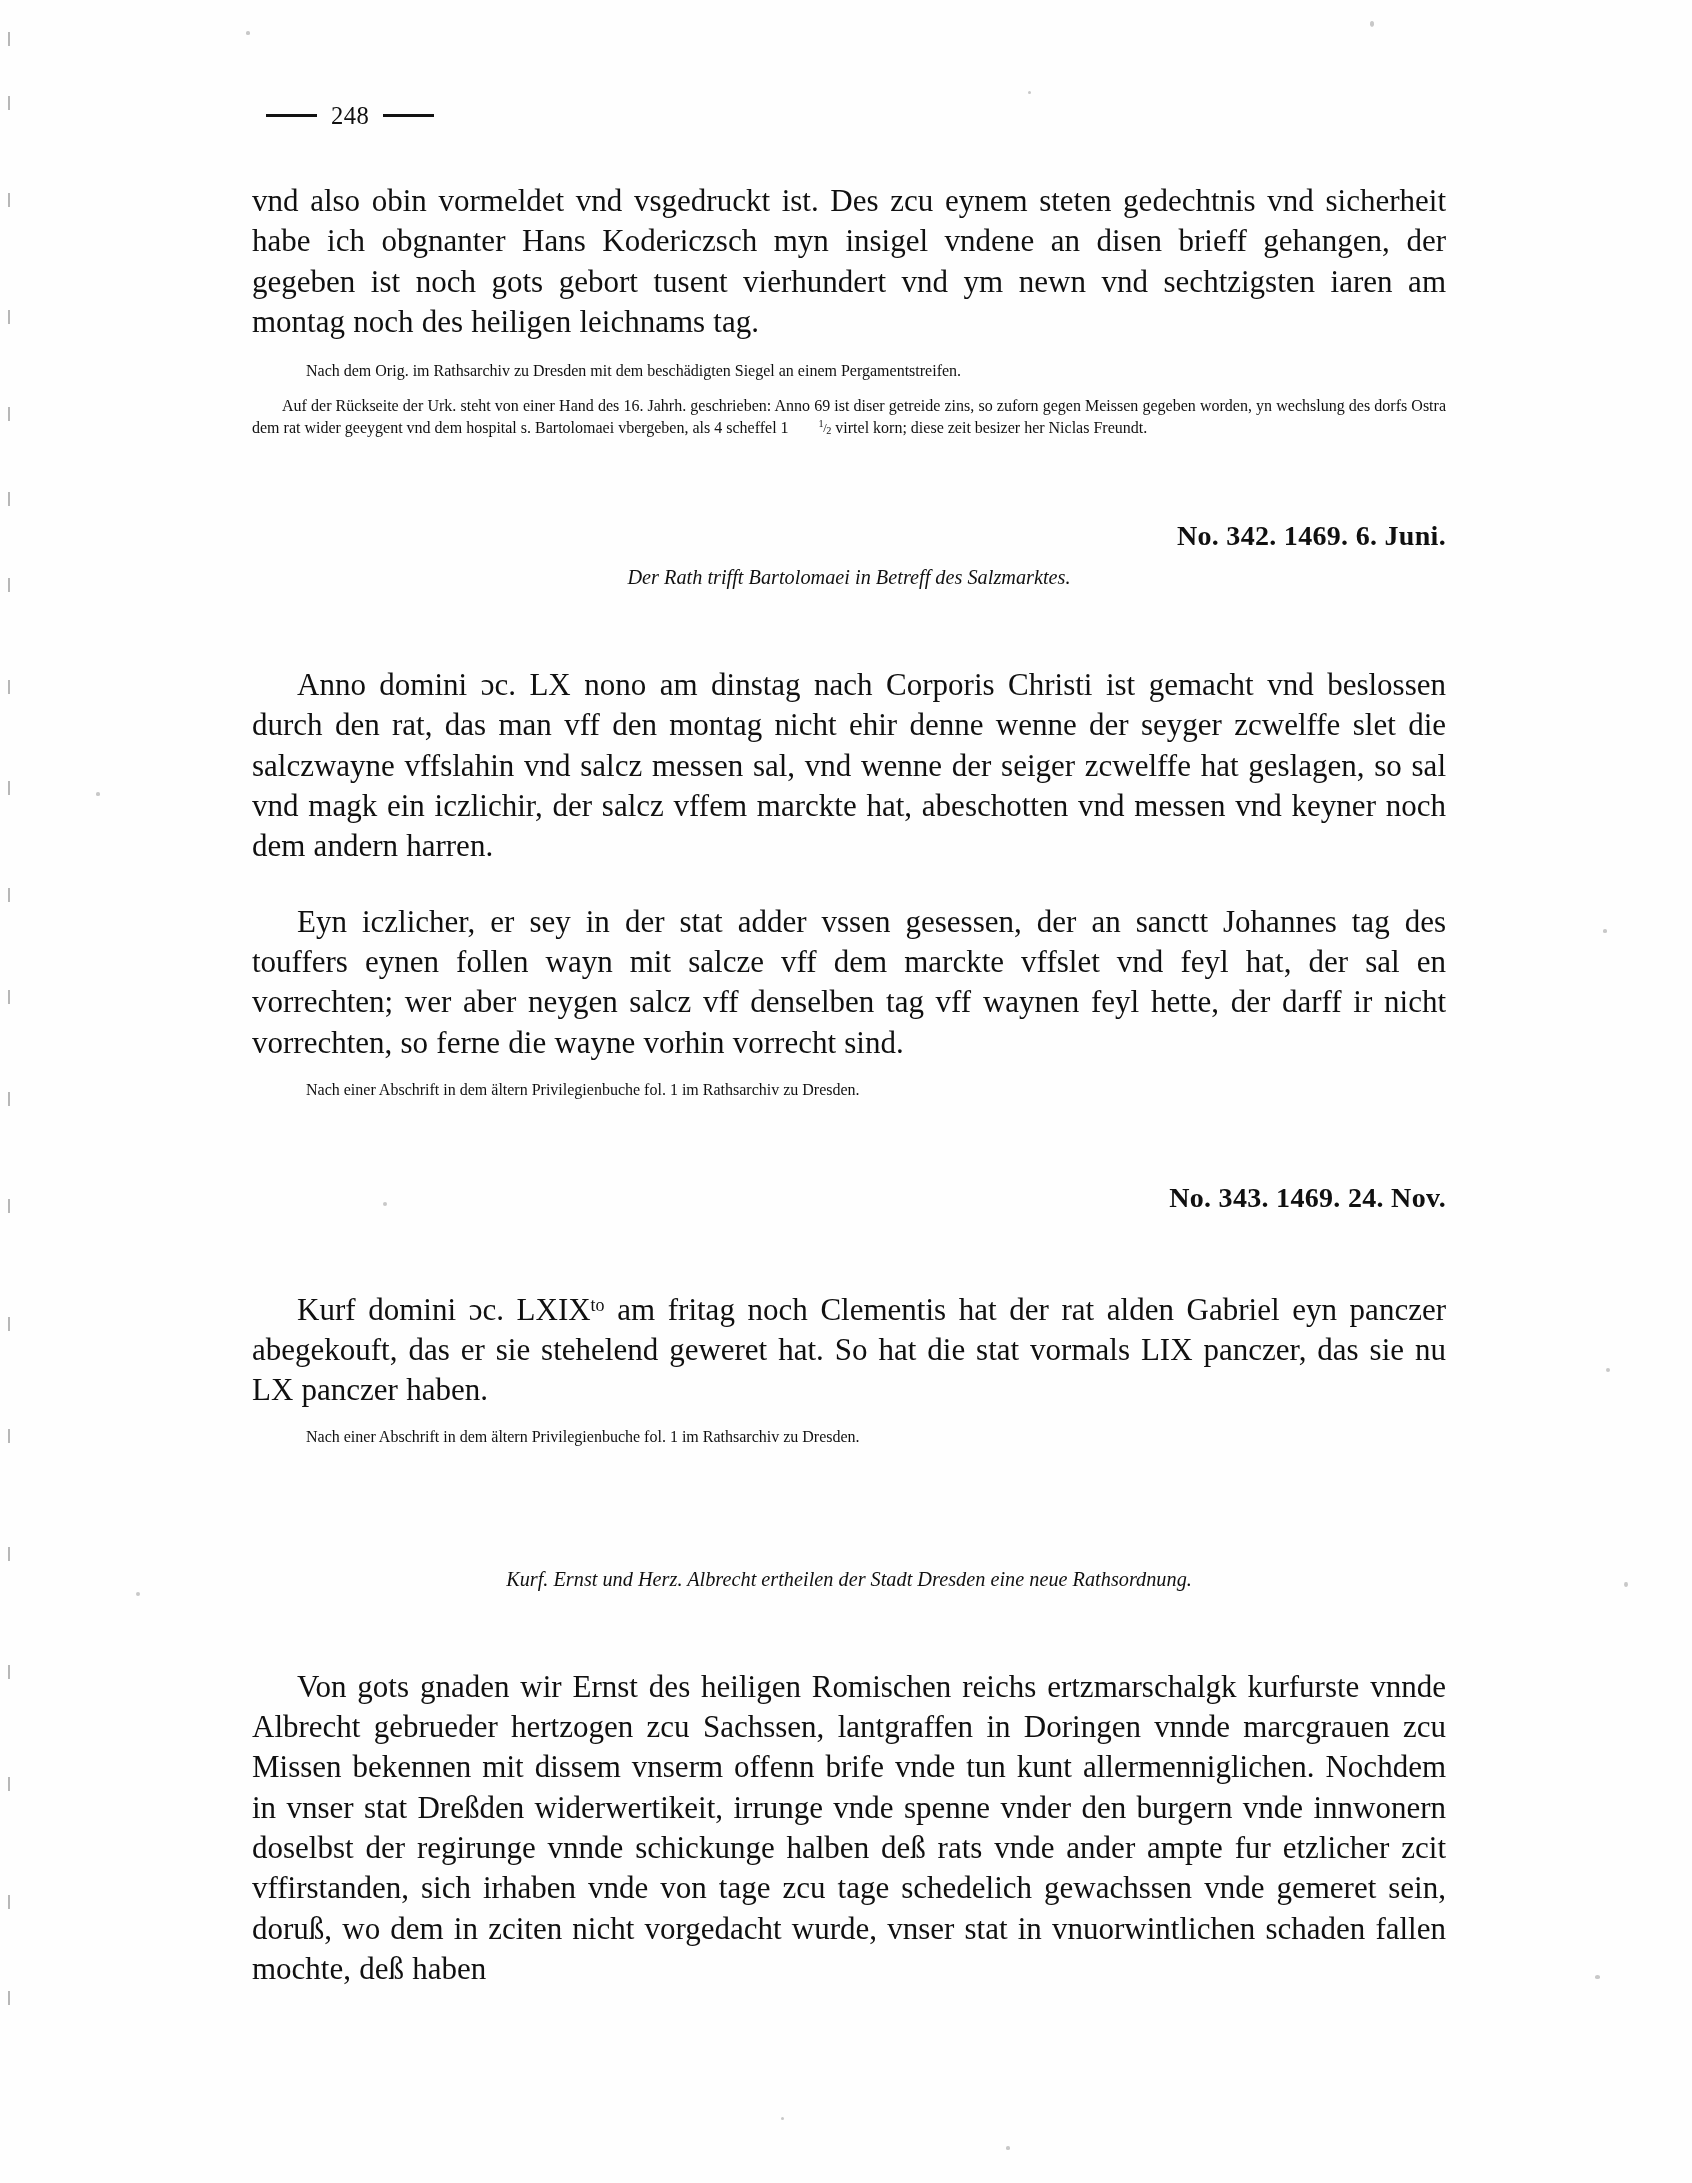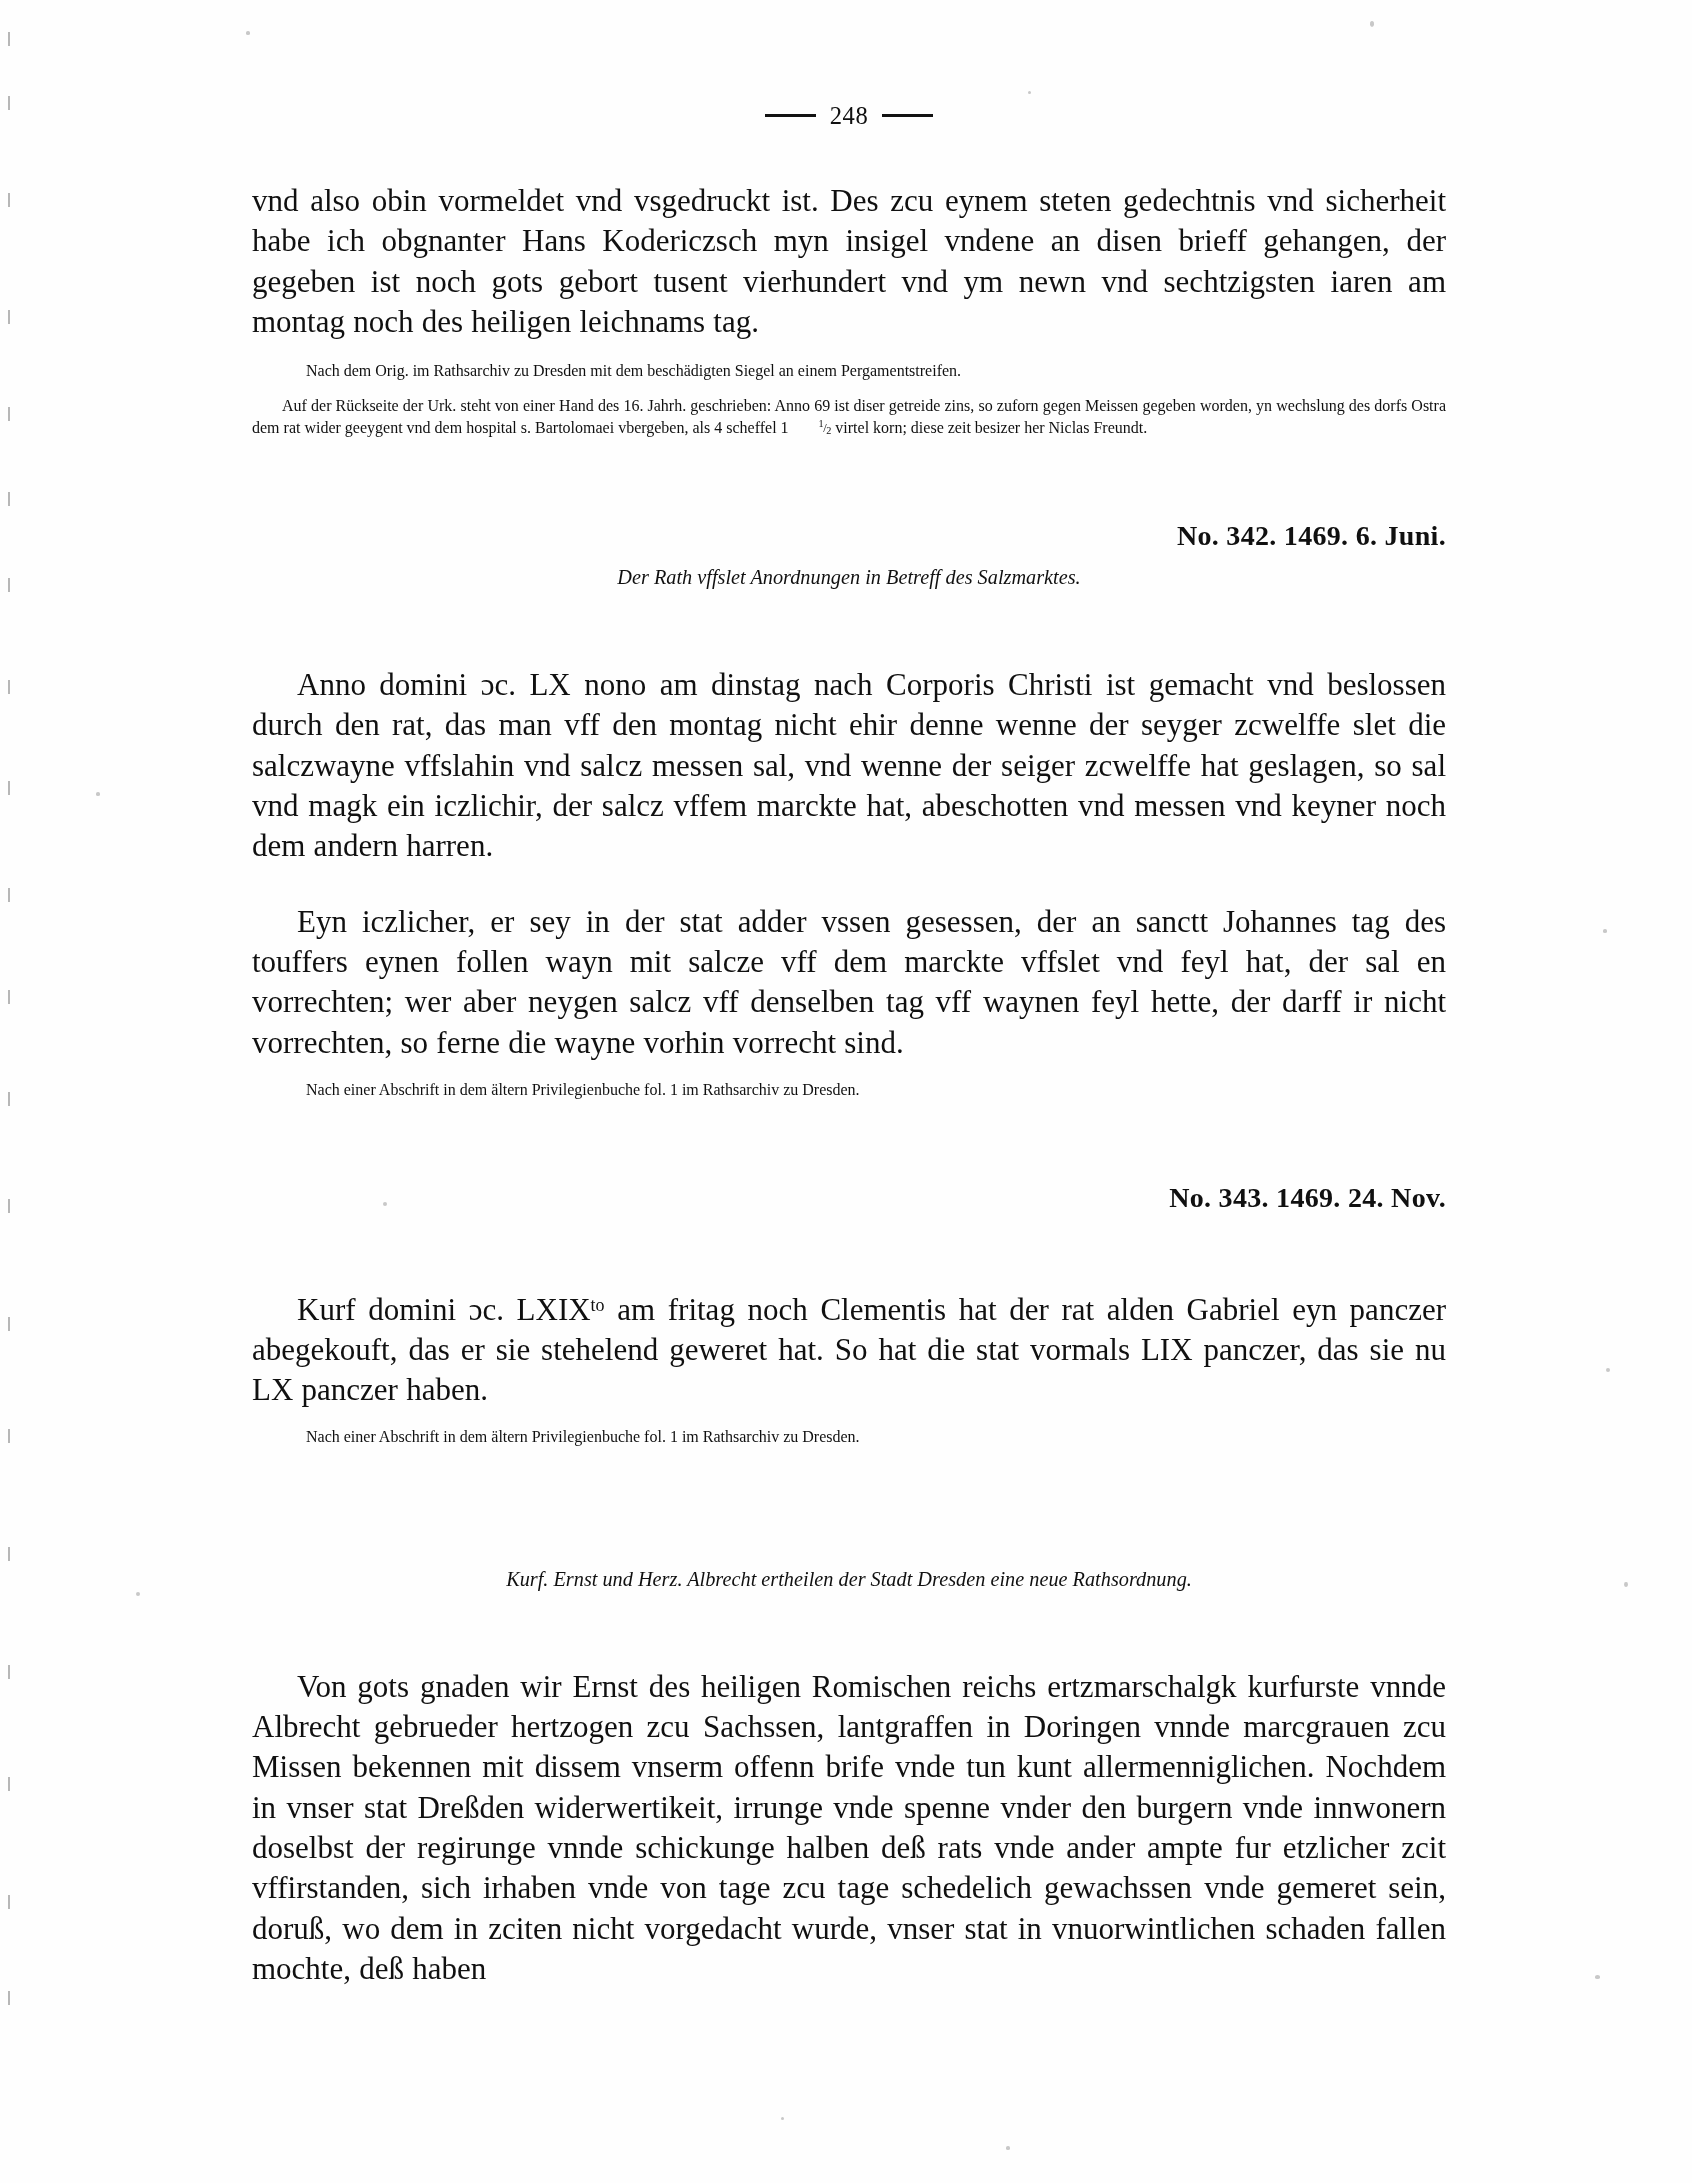--- a/index.html
+++ b/index.html
@@ -48,21 +48,21 @@
 
   .content {
     position: absolute;
     left: 252px;
     top: 102px;
     width: 1194px;
   }
 
   
   .pagenum {
-    text-align: center;
+    text-align: left;
     font-size: 24.6px;
     letter-spacing: 0.5px;
     margin: 0 0 51px 0;
     white-space: nowrap;
   }
   .pagenum .rule {
     display: inline-block;
     width: 51px;
     height: 2.7px;
     background: #121212;
@@ -182,21 +182,21 @@
 
     <div class="note-wrap">
       <p class="note src">Nach dem Orig. im Rathsarchiv zu Dresden mit dem beschädigten Siegel an einem Pergamentstreifen.</p>
 
       <p class="note first-indent note-block"><span>Auf der Rückseite der Urk. steht von einer Hand des 16. Jahrh. geschrieben: Anno 69 ist diser getreide zins, so zuforn gegen Meissen gegeben worden, yn wechslung des dorfs Ostra dem rat wider geeygent vnd dem hospital s. Bartolomaei vbergeben, als 4 scheffel 1</span><span class="frac"><sup>1</sup><span class="bar">/</span><sub>2</sub></span><span> virtel korn; diese zeit besizer her Niclas Freundt.</span></p>
     </div>
 
     <div class="sp-xl"></div>
 
     <h2 class="sec-head">No. 342.   1469.   6. Juni.</h2>
-    <p class="sec-sub">Der Rath vffslet Anordnungen in Betreff des Salzmarktes.</p>
+    <p class="sec-sub">Der Rath trifft Bartolomaei in Betreff des Salzmarktes.</p>
 
     <div class="sp-m"></div>
 
     <p class="body-par indent">Anno domini ɔc. LX nono am dinstag nach Corporis Christi ist gemacht vnd beslossen durch den rat, das man vff den montag nicht ehir denne wenne der seyger zcwelffe slet die salczwayne vffslahin vnd salcz messen sal, vnd wenne der seiger zcwelffe hat geslagen, so sal vnd magk ein iczlichir, der salcz vffem marckte hat, abeschotten vnd messen vnd keyner noch dem andern harren.</p>
     <p class="body-par indent">Eyn iczlicher, er sey in der stat adder vssen gesessen, der an sanctt Johannes tag des touffers eynen follen wayn mit salcze vff dem marckte vffslet vnd feyl hat, der sal en vorrechten; wer aber neygen salcz vff denselben tag vff waynen feyl hette, der darff ir nicht vorrechten, so ferne die wayne vorhin vorrecht sind.</p>
 
     <div class="sp-xs"></div>
     <p class="note src">Nach einer Abschrift in dem ältern Privilegienbuche fol. 1 im Rathsarchiv zu Dresden.</p>
 
     <div class="sp-xl"></div>

